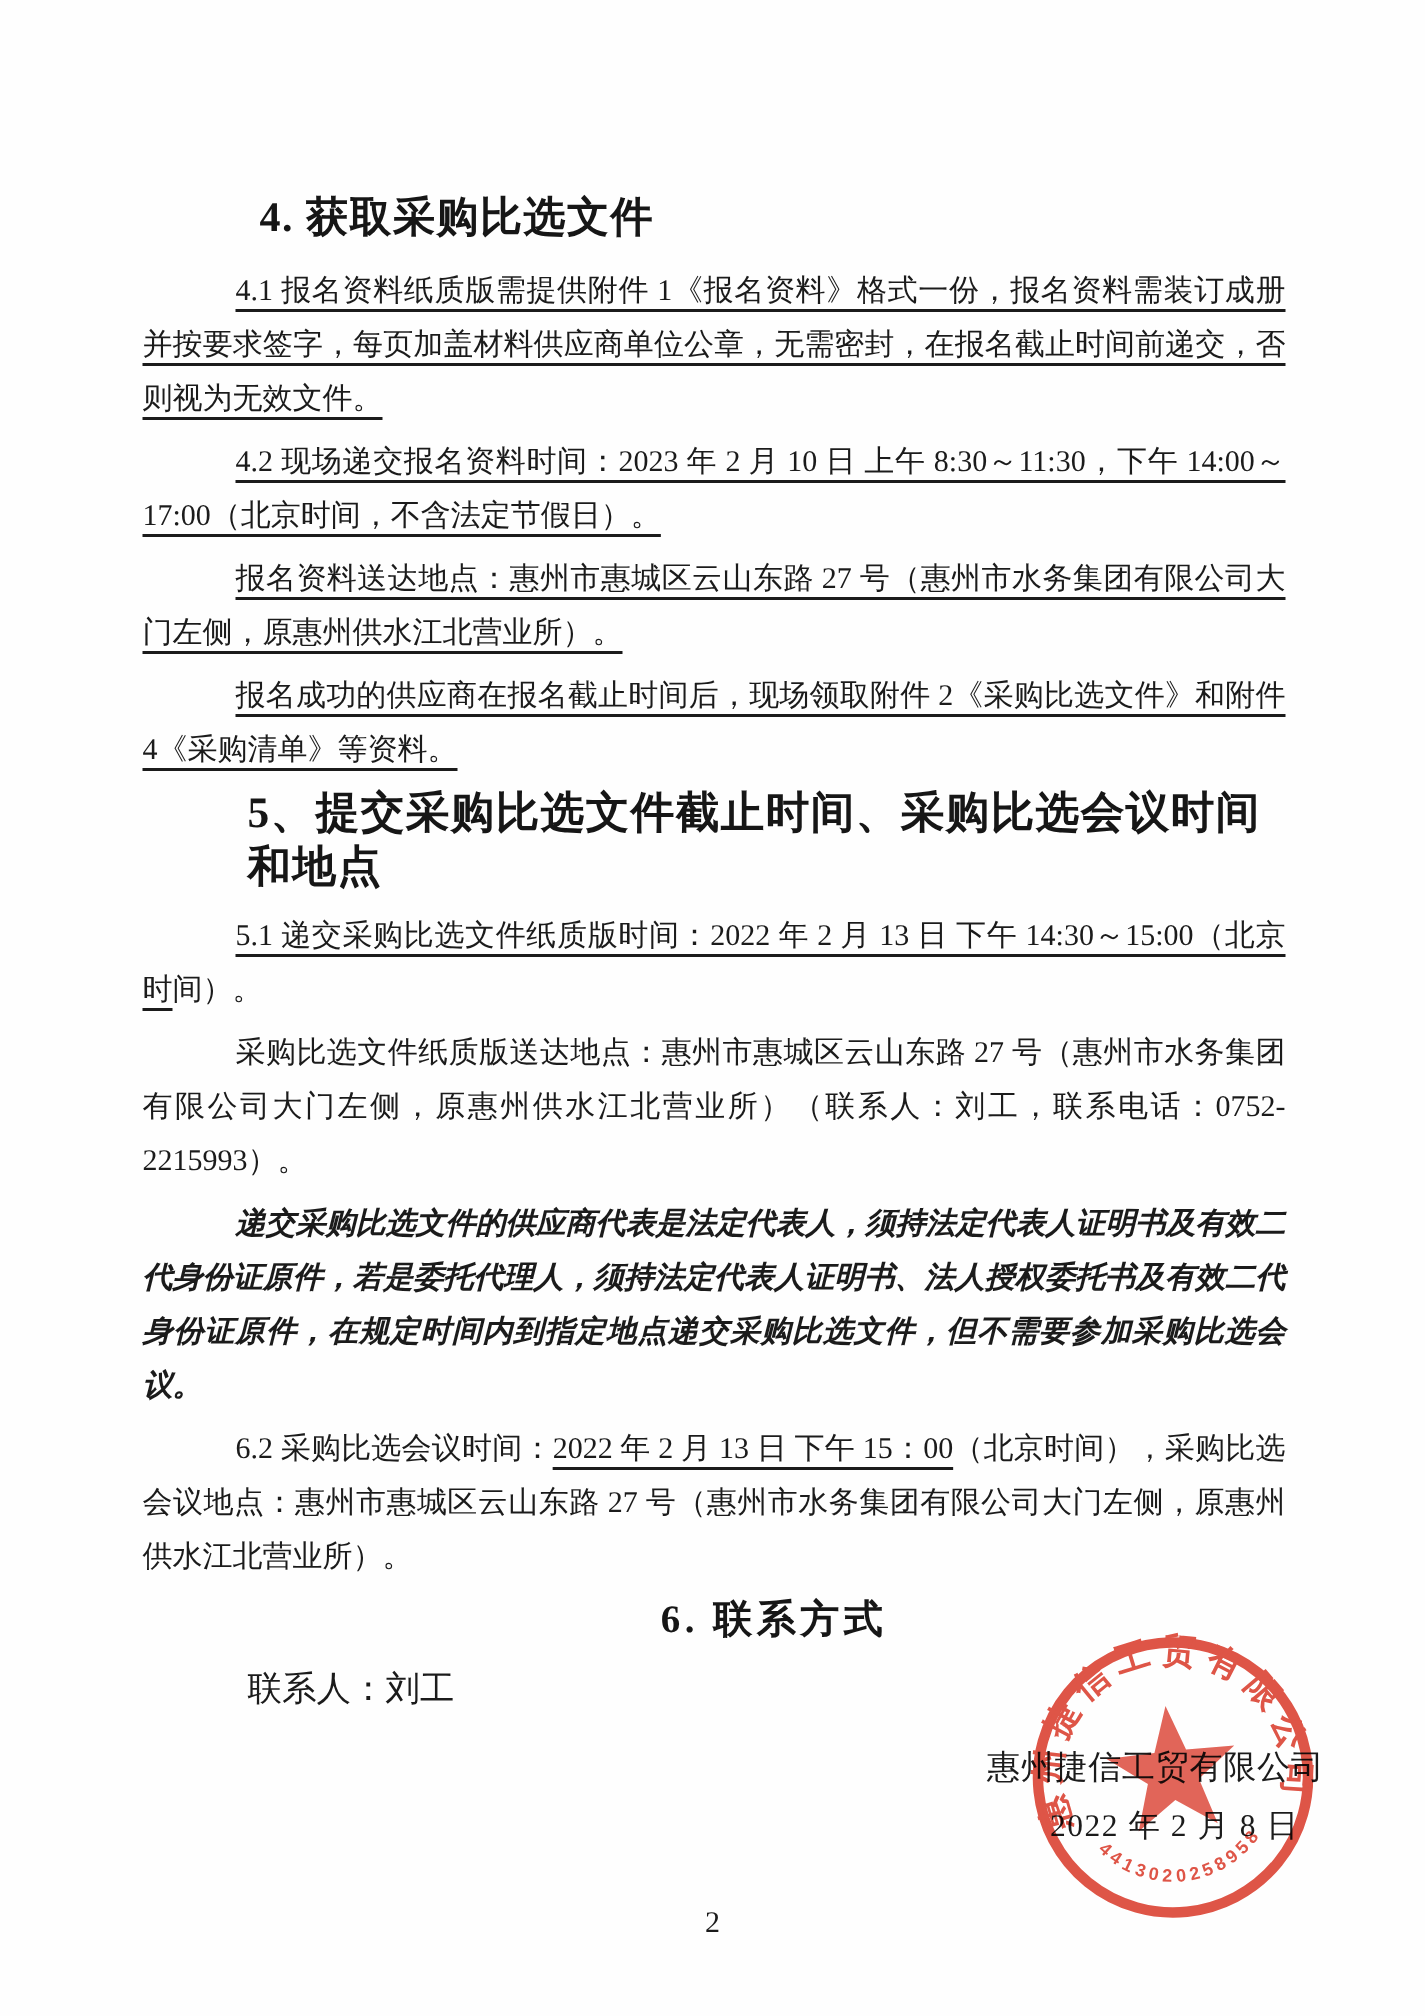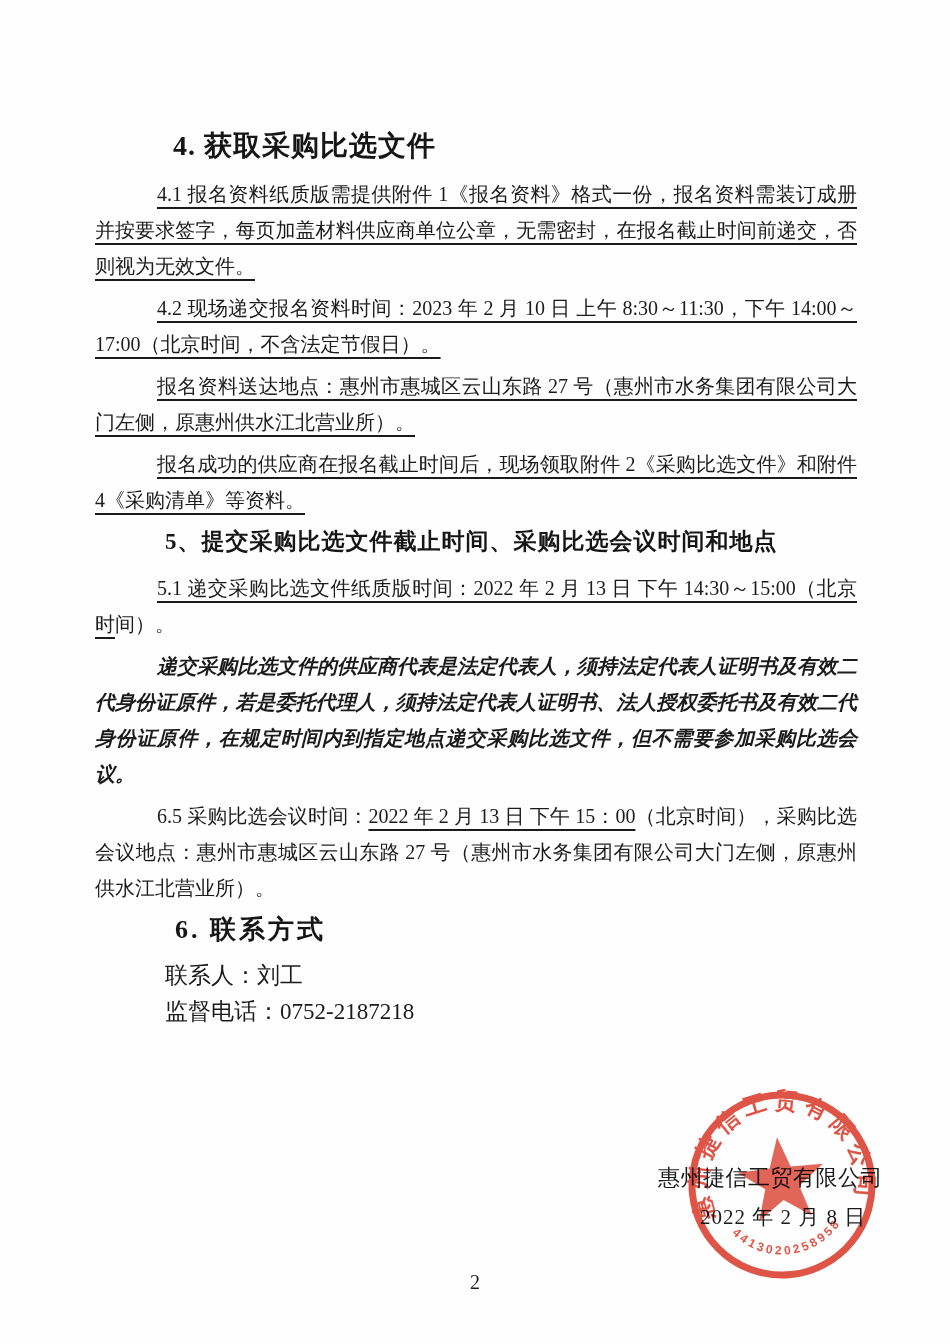--- a/index.html
+++ b/index.html
@@ -22,22 +22,22 @@
   }
   h2.sec-heading {
     font-family: Liberation Serif, serif;
     font-weight: bold;
     font-size: 28px;
     line-height: 36px;
     letter-spacing: 1px;
     margin: 0 0 12px 78px;
     color: #161616;
   }
-  h2.sec-heading.h5 { margin-top: 6px; margin-left: 70px; margin-bottom: 10px; font-size: 23px; }
-  h2.sec-heading.h6 { margin-top: 4px; margin-left: 80px; margin-bottom: 10px; font-size: 26px; letter-spacing: 3px; }
+  h2.sec-heading.h5 { margin-top: 6px; margin-left: 70px; margin-bottom: 10px; font-size: 29px; }
+  h2.sec-heading.h6 { margin-top: 4px; margin-left: 80px; margin-bottom: 10px; font-size: 26px; letter-spacing: 3px; text-align: center; }
   p.para {
     font-size: 20px;
     line-height: 36px;
     text-align: justify;
     text-indent: 62px;
     margin: 0 0 6px 0;
   }
   p.para.bold { font-weight: bold; font-style: italic; }
   .u {
     text-decoration: underline;
@@ -98,29 +98,29 @@
     <p class="para"><span class="u">4.2 现场递交报名资料时间：2023 年 2 月 10 日 上午 8:30～11:30，下午 14:00～17:00（北京时间，不含法定节假日）。</span></p>
 
     <p class="para"><span class="u">报名资料送达地点：惠州市惠城区云山东路 27 号（惠州市水务集团有限公司大门左侧，原惠州供水江北营业所）。</span></p>
 
     <p class="para"><span class="u">报名成功的供应商在报名截止时间后，现场领取附件 2《采购比选文件》和附件 4《采购清单》等资料。</span></p>
 
     <h2 class="sec-heading h5">5、提交采购比选文件截止时间、采购比选会议时间和地点</h2>
 
     <p class="para"><span class="u">5.1 递交采购比选文件纸质版时间：2022 年 2 月 13 日 下午 14:30～15:00（北京时</span><span>间）。</span></p>
 
+    <p class="para">采购比选文件纸质版送达地点：惠州市惠城区云山东路 27 号（惠州市水务集团有限公司大门左侧，原惠州供水江北营业所）（联系人：刘工，联系电话：0752-2215993）。</p>
 
     <p class="para bold">递交采购比选文件的供应商代表是法定代表人，须持法定代表人证明书及有效二代身份证原件，若是委托代理人，须持法定代表人证明书、法人授权委托书及有效二代身份证原件，在规定时间内到指定地点递交采购比选文件，但不需要参加采购比选会议。</p>
 
-    <p class="para"><span>6.5 采购比选会议时间：</span><span class="u">2022 年 2 月 13 日 下午 15：00</span><span>（北京时间），采购比选会议地点：惠州市惠城区云山东路 27 号（惠州市水务集团有限公司大门左侧，原惠州供水江北营业所）。</span></p>
+    <p class="para"><span>6.2 采购比选会议时间：</span><span class="u">2022 年 2 月 13 日 下午 15：00</span><span>（北京时间），采购比选会议地点：惠州市惠城区云山东路 27 号（惠州市水务集团有限公司大门左侧，原惠州供水江北营业所）。</span></p>
 
     <h2 class="sec-heading h6">6. 联系方式</h2>
 
     <div class="contact-line">联系人：刘工</div>
-    <div class="contact-line">监督电话：0752-2187218</div>
 
   </div>
 
   <div class="sig-company">惠州捷信工贸有限公司</div>
   <div class="sig-date">2022 年 2 月 8 日</div>
 
   <div class="stamp">
     <svg width="200" height="200" viewBox="0 0 200 200">
       <defs>
         <path id="arcTop" d="M 32,130 A 75,75 0 1 1 168,130" fill="none"></path>

